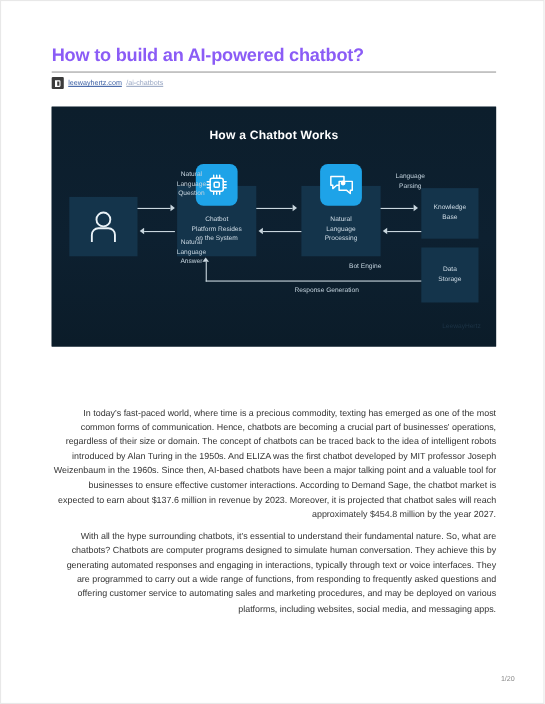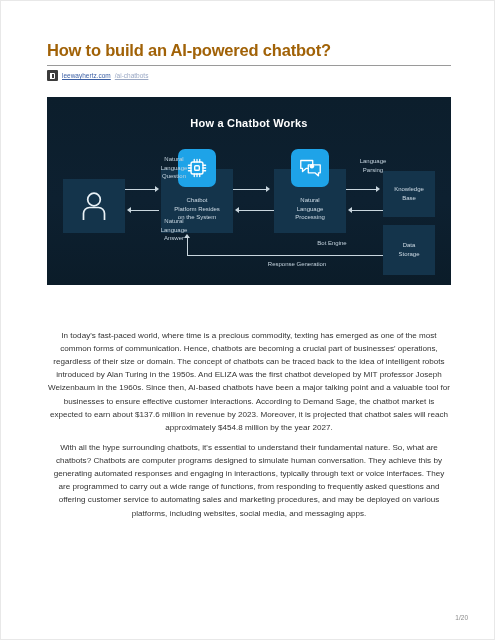--- a/index.html
+++ b/index.html
@@ -13,21 +13,21 @@
   }
   .page{
     position:absolute;inset:0;
     background:#fff;
     border:1px solid #e8e8e8;
     box-sizing:border-box;
   }
   
   .doc-title{
     position:absolute;left:46px;top:40px;width:404px;
-    font-size:16.5px;font-weight:bold;color:#a16207;
+    font-size:16.5px;font-weight:bold;color:#8b5cf6;
     letter-spacing:-0.2px;line-height:1.2;
   }
   .title-rule{
     position:absolute;left:46px;top:64px;width:404px;height:1px;
     background:#9a9a9a;
   }
   .source-row{
     position:absolute;left:46px;top:68px;height:13px;
     display:flex;align-items:center;gap:4px;
   }
@@ -38,21 +38,21 @@
   }
   .favicon span{
     display:block;width:5px;height:6px;border:1.2px solid #fff;
     border-left-width:2px;box-sizing:border-box;border-radius:0 1px 1px 0;
   }
   .src-dark{font-size:6.5px;color:#3b5fa4;text-decoration:underline;}
   .src-light{font-size:6.5px;color:#9aa8c4;text-decoration:underline;}
 
   
   .figure{
-    position:absolute;left:46px;top:96px;width:404px;height:188px;
+    position:absolute;left:46px;top:96px;width:404px;height:218px;
     background:#0c1f2d;
     background-image:linear-gradient(180deg,#0c1e2c 0%,#0d2030 55%,#0b1c29 100%);
     overflow:hidden;
   }
   .fig-title{
     position:absolute;left:0;right:0;top:20px;text-align:center;
     color:#ffffff;font-size:11px;font-weight:bold;letter-spacing:0.2px;
   }
   .node{
     position:absolute;background:#14344b;
@@ -97,21 +97,21 @@
   .arr-r{border-left:4px solid #c9d6de;}
   .arr-l{border-right:4px solid #c9d6de;}
   .arr-u{
     border-left:3px solid transparent;border-right:3px solid transparent;
     border-bottom:4px solid #c9d6de;border-top:none;
   }
 
   
   .para{
     position:absolute;left:46px;width:404px;
-    font-size:8.1px;line-height:1.62;color:#333;text-align:center;
+    font-size:8.1px;line-height:1.62;color:#333;text-align:right;margin-top:40px;
   }
   .p1{top:328px;}
   .p2{top:440px;}
   .pagenum{
     position:absolute;right:26px;bottom:18px;
     font-size:6.5px;color:#8a8a8a;
   }
 </style>
 </head>
 <body>

